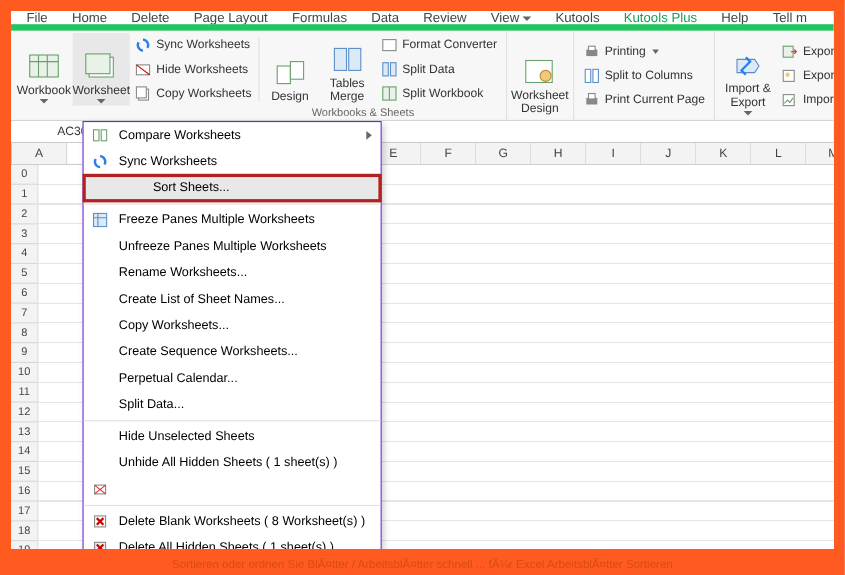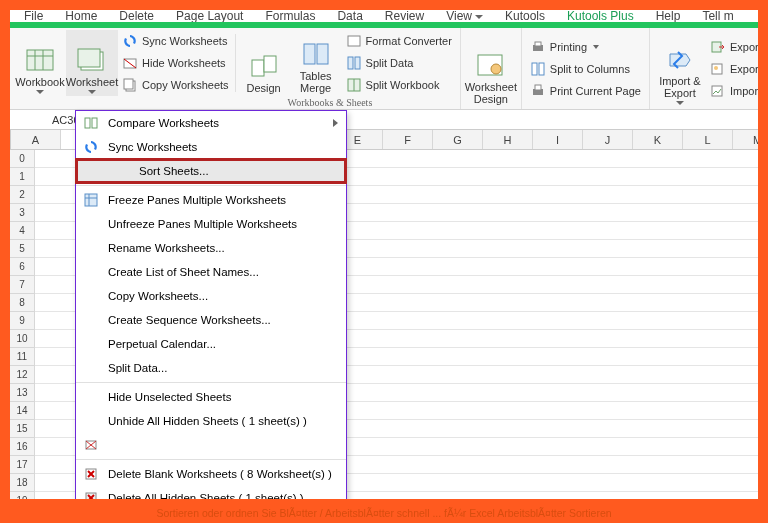--- a/index.html
+++ b/index.html
@@ -164,21 +164,21 @@
               <span class="mi">
                 <svg width="14" height="14">
                   <rect x="1" y="1" width="12" height="12" fill="#e8f2e8" stroke="#6aa06a"></rect>
                   <line x1="7" y1="1" x2="7" y2="13" stroke="#6aa06a"></line>
                 </svg>
               </span>
               <span>Split Workbook</span>
             </div>
         </div>
       </div>
-      <div class="group-label" style="margin-left:190px;font-family:Liberation Serif, serif;">Workbooks &amp; Sheets</div>
+      <div class="group-label" style="margin-left:190px;">Workbooks &amp; Sheets</div>
     </div>
 
     <div class="group">
       <div class="group-body">
         <div class="bigbtn">
           <span class="ico">
               <svg width="30" height="26">
                 <rect x="2" y="2" width="24" height="20" fill="#fff" stroke="#6aa06a"></rect>
                 <circle cx="20" cy="16" r="5" fill="#f4c77b" stroke="#b88a3a"></circle>
               </svg>

